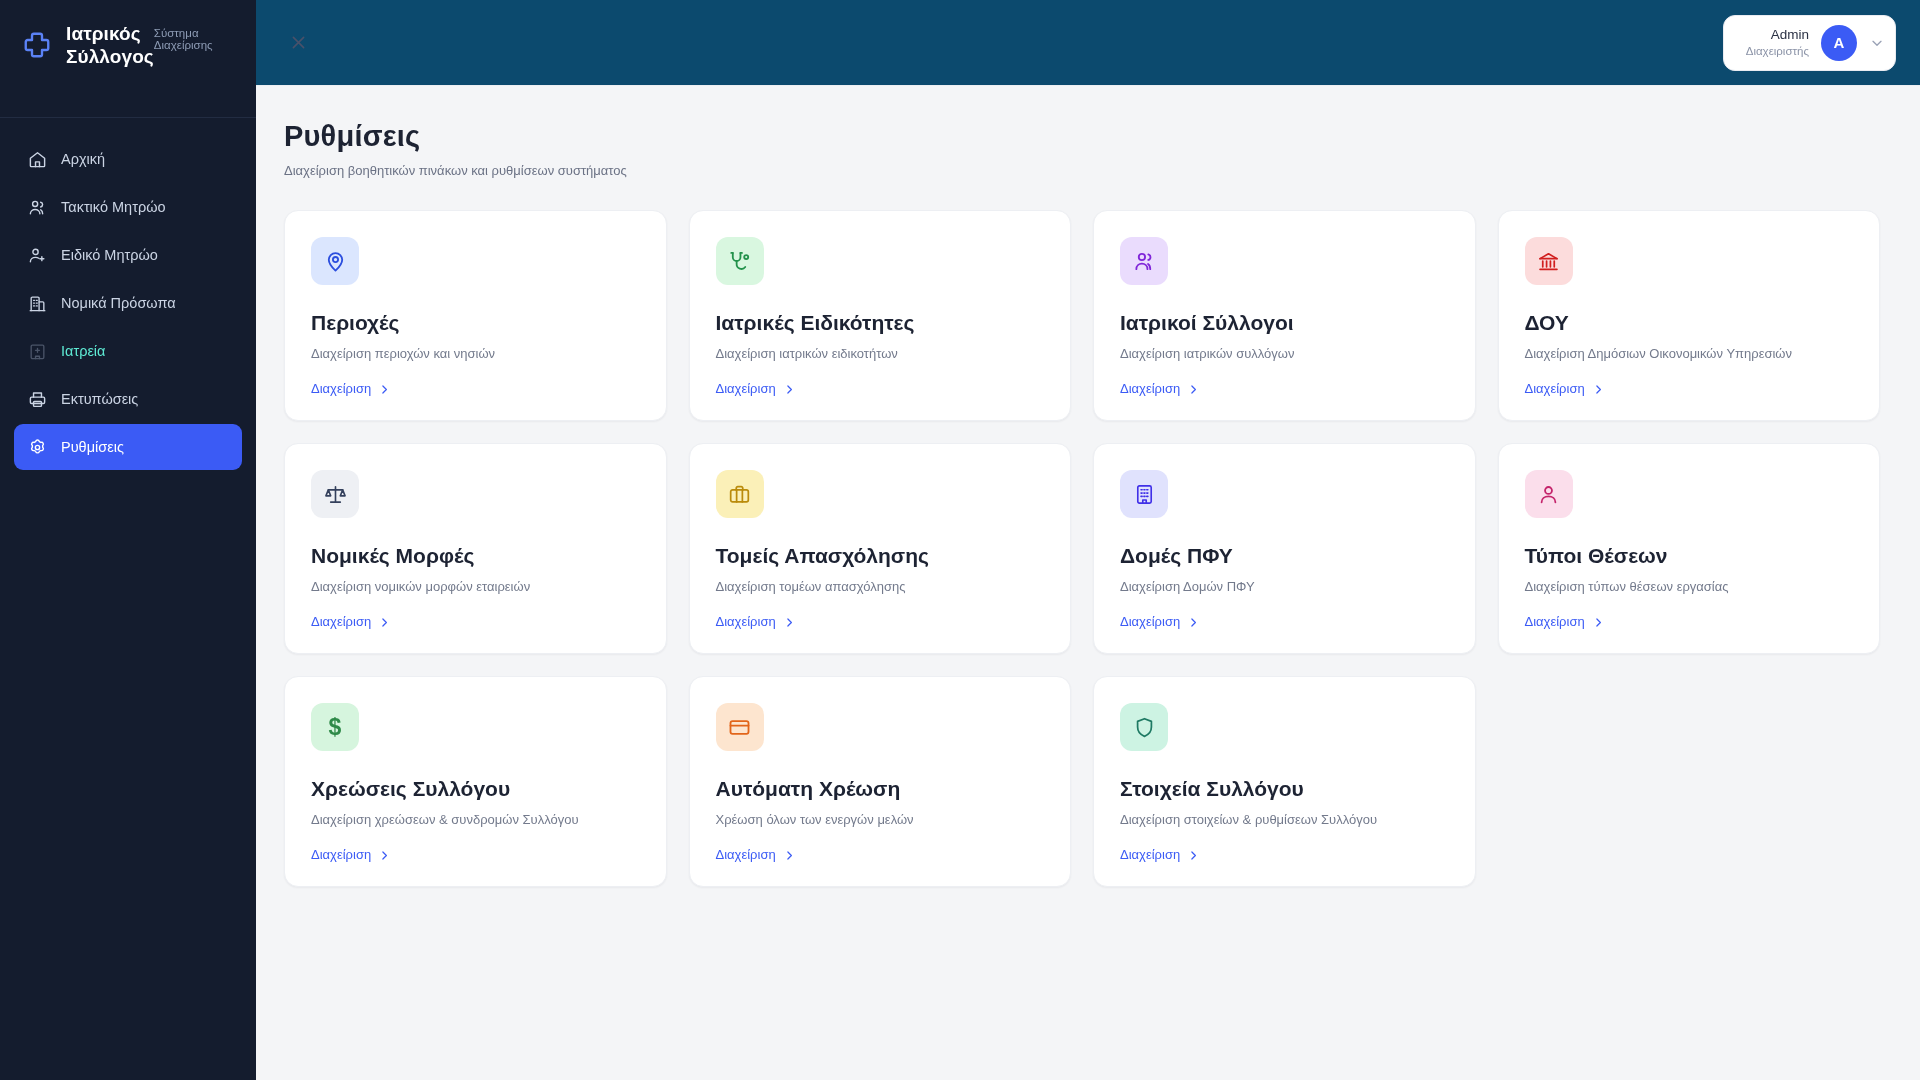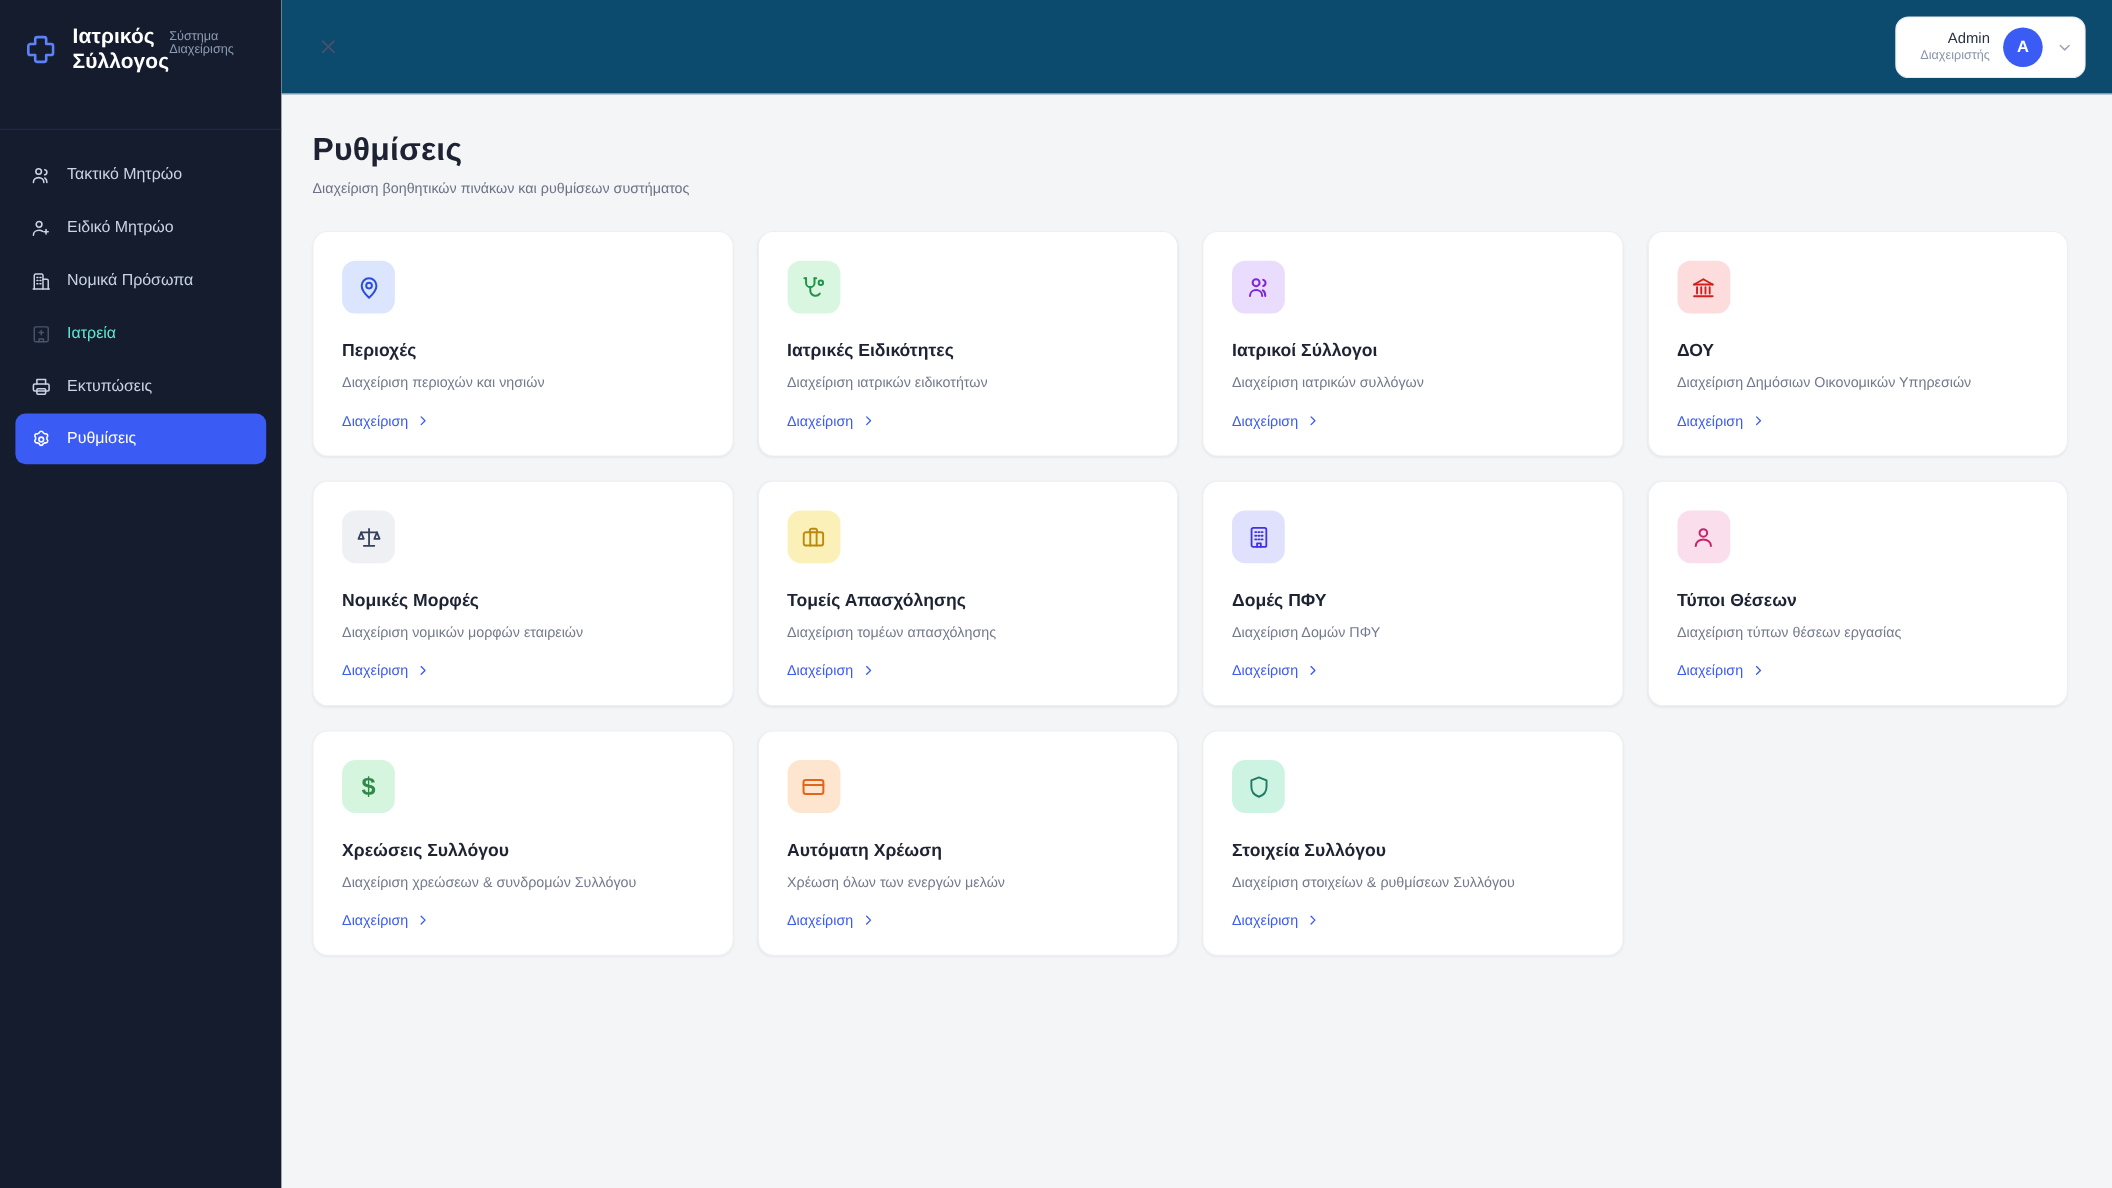--- a/index.html
+++ b/index.html
@@ -99,26 +99,26 @@
     min-height: 186px;
     display: flex; flex-direction: column;
     box-shadow: 0 1px 2px rgba(20,28,46,.05);
     cursor: pointer;
   }
   .tile {
     width: 48px; height: 48px; border-radius: 12px;
     display: flex; align-items: center; justify-content: center;
     margin-bottom: 26px;
   }
-  .card-title { font-size: 16px; font-weight: bold; color: #1d2333; }
+  .card-title { font-size: 21px; font-weight: bold; color: #1d2333; }
   .card-desc { font-size: 13px; color: #737a8c; margin-top: 11px; }
   .card-link {
     margin-top: 20px;
     font-size: 13px; color: #3b5bf5;
-    display: inline-flex; align-items: center; gap: 7px;
+    display: inline-flex; align-items: flex-end; gap: 7px;
     cursor: pointer;
   }
   .card-link .lchev { display: flex; align-items: center; }
   .dollar { font-size: 23px; font-weight: bold; line-height: 1; }
 </style>
 </head>
 <body>
 
 <div class="app">
 
@@ -134,20 +134,29 @@
         <span class="brand-title">
           <span>Ιατρικός</span><br>
           <span>Σύλλογος</span>
         </span>
         <span class="brand-sub">Σύστημα Διαχείρισης</span>
       </span>
     </div>
 
     <nav class="nav">
 
+      <div class="nav-item">
+        <span class="nav-ico">
+          <svg width="19" height="19" viewBox="0 0 24 24" fill="none" stroke="currentColor" stroke-width="1.8" stroke-linecap="round" stroke-linejoin="round">
+            <path d="M3 10.5 12 3.5l9 7V20a1 1 0 0 1-1 1H4a1 1 0 0 1-1-1z"></path>
+            <path d="M9.5 21v-6h5v6"></path>
+          </svg>
+        </span>
+        <span>Αρχική</span>
+      </div>
 
       <div class="nav-item">
         <span class="nav-ico">
           <svg width="19" height="19" viewBox="0 0 24 24" fill="none" stroke="currentColor" stroke-width="1.8" stroke-linecap="round" stroke-linejoin="round">
             <circle cx="9" cy="7.5" r="3.2"></circle>
             <path d="M3 20c0-3.3 2.7-5.5 6-5.5s6 2.2 6 5.5"></path>
             <path d="M16 11.3a3 3 0 0 0 0-5.9M18.5 20c0-2.6-1-4.3-2.4-5.1"></path>
           </svg>
         </span>
         <span>Τακτικό Μητρώο</span>

